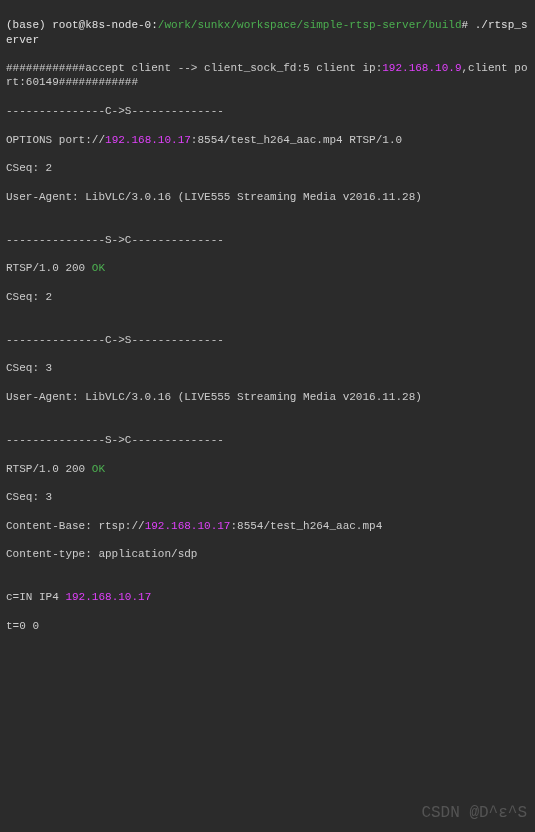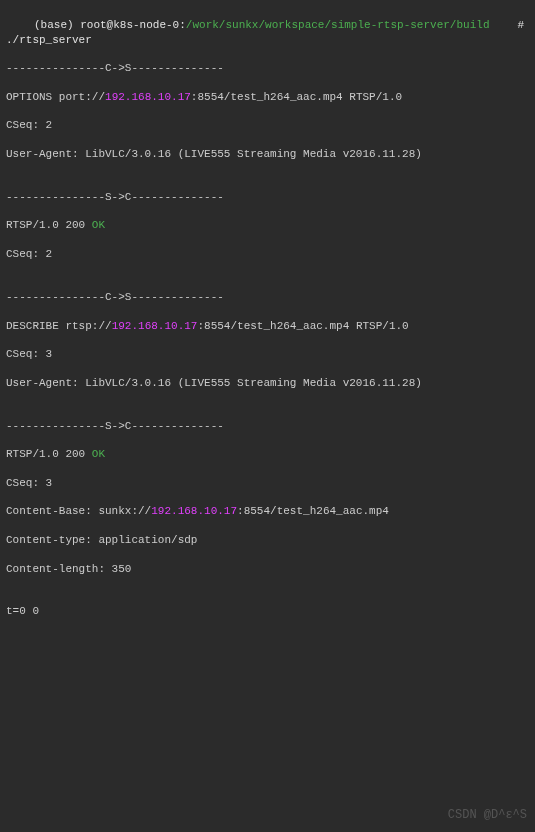--- a/index.html
+++ b/index.html
@@ -22,56 +22,56 @@
     .terminal {
       white-space: pre;
       word-break: break-all;
     }
     .line {
       white-space: pre-wrap;
       word-break: break-all;
     }
     .green { color: #4caf50; }
     .magenta { color: #e040fb; }
-    .white { color: #e0e0e0; margin-left: 28px; }
+    .white { color: #e0e0e0; }
     .watermark {
       position: absolute;
       bottom: 8px;
       right: 8px;
       color: #666666;
-      font-size: 12px;
+      font-size: 16px;
       opacity: 0.7;
     }
   </style>
 </head>
 <body>
 
 <div class="terminal">
 <div class="line"><span class="white">(base) root@k8s-node-0:</span><span class="green">/work/sunkx/workspace/simple-rtsp-server/build</span><span class="white"># ./rtsp_server</span></div>
+<div class="line"><span>############accept client --&gt; client_sock_fd:5 client ip:</span><span class="magenta">192.168.10.9</span><span>,client port:60149############</span></div>
 <div class="line">---------------C-&gt;S--------------</div>
 <div class="line"><span>OPTIONS port://</span><span class="magenta">192.168.10.17</span><span>:8554/test_h264_aac.mp4 RTSP/1.0</span></div>
 <div class="line">CSeq: 2</div>
 <div class="line">User-Agent: LibVLC/3.0.16 (LIVE555 Streaming Media v2016.11.28)</div>
 <div class="line"></div>
 <div class="line">---------------S-&gt;C--------------</div>
 <div class="line"><span>RTSP/1.0 200 </span><span class="green">OK</span></div>
 <div class="line">CSeq: 2</div>
 <div class="line"></div>
 <div class="line">---------------C-&gt;S--------------</div>
-<div class="line"><span>DESCRIBE rtsp://</span><span class="magenta">192.168.10.17</span><span>:8554/test_h264_aac.mp4 RTSP/1.0</span></div>
 <div class="line">CSeq: 3</div>
 <div class="line">User-Agent: LibVLC/3.0.16 (LIVE555 Streaming Media v2016.11.28)</div>
 <div class="line"></div>
 <div class="line">---------------S-&gt;C--------------</div>
 <div class="line"><span>RTSP/1.0 200 </span><span class="green">OK</span></div>
 <div class="line">CSeq: 3</div>
-<div class="line"><span>Content-Base: sunkx://</span><span class="magenta">192.168.10.17</span><span>:8554/test_h264_aac.mp4</span></div>
+<div class="line"><span>Content-Base: rtsp://</span><span class="magenta">192.168.10.17</span><span>:8554/test_h264_aac.mp4</span></div>
 <div class="line">Content-type: application/sdp</div>
-<div class="line">Content-length: 350</div>
 <div class="line"></div>
+<div class="line"><span>c=IN IP4 </span><span class="magenta">192.168.10.17</span></div>
 <div class="line">t=0 0</div>
 
 
 
 
 
 
 
 
 

